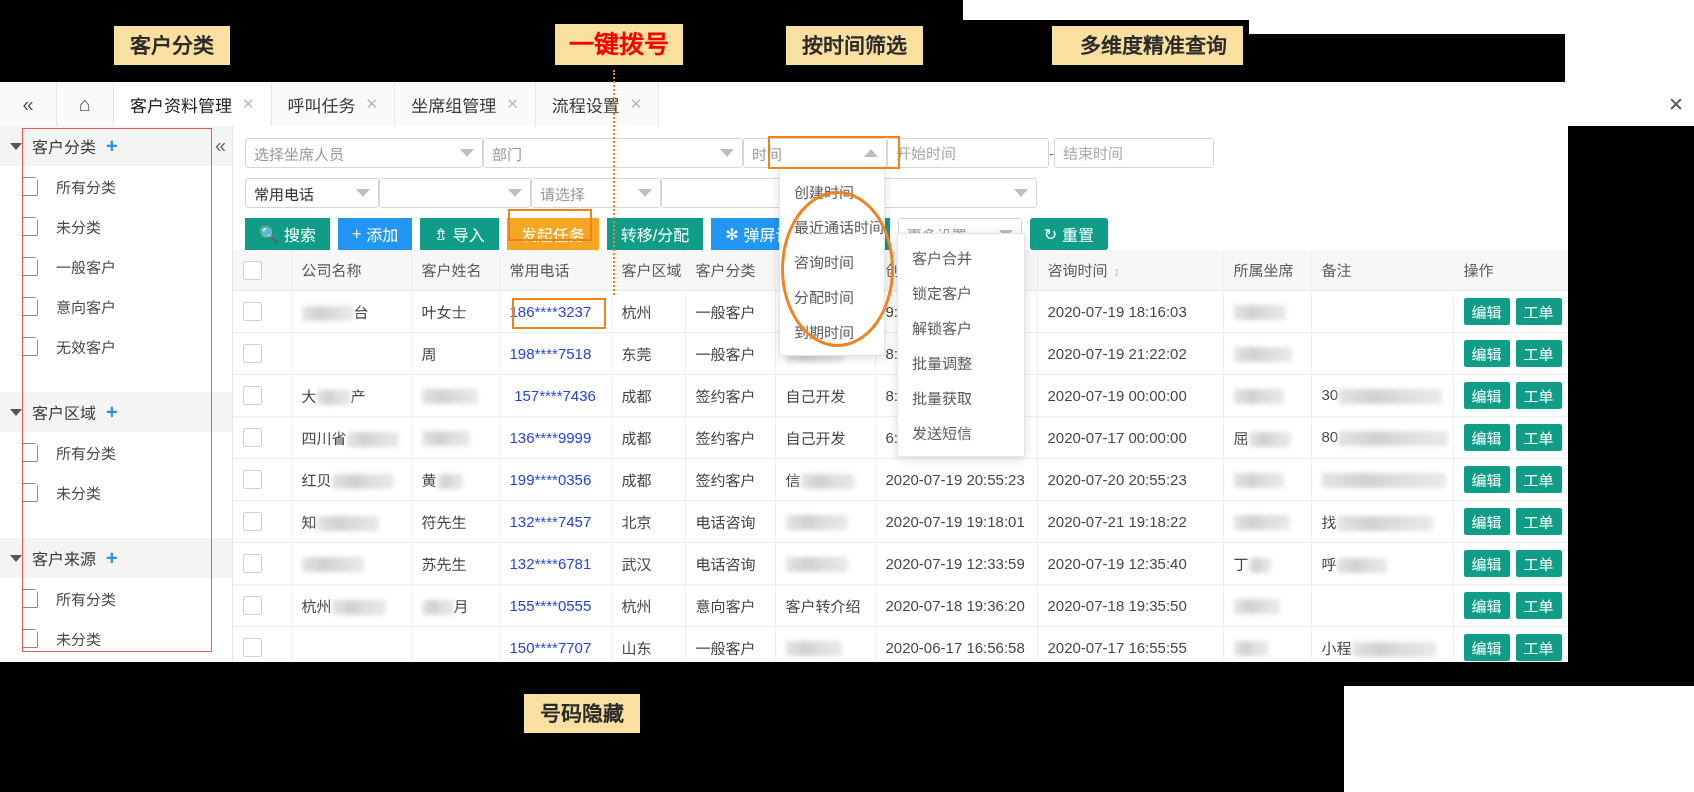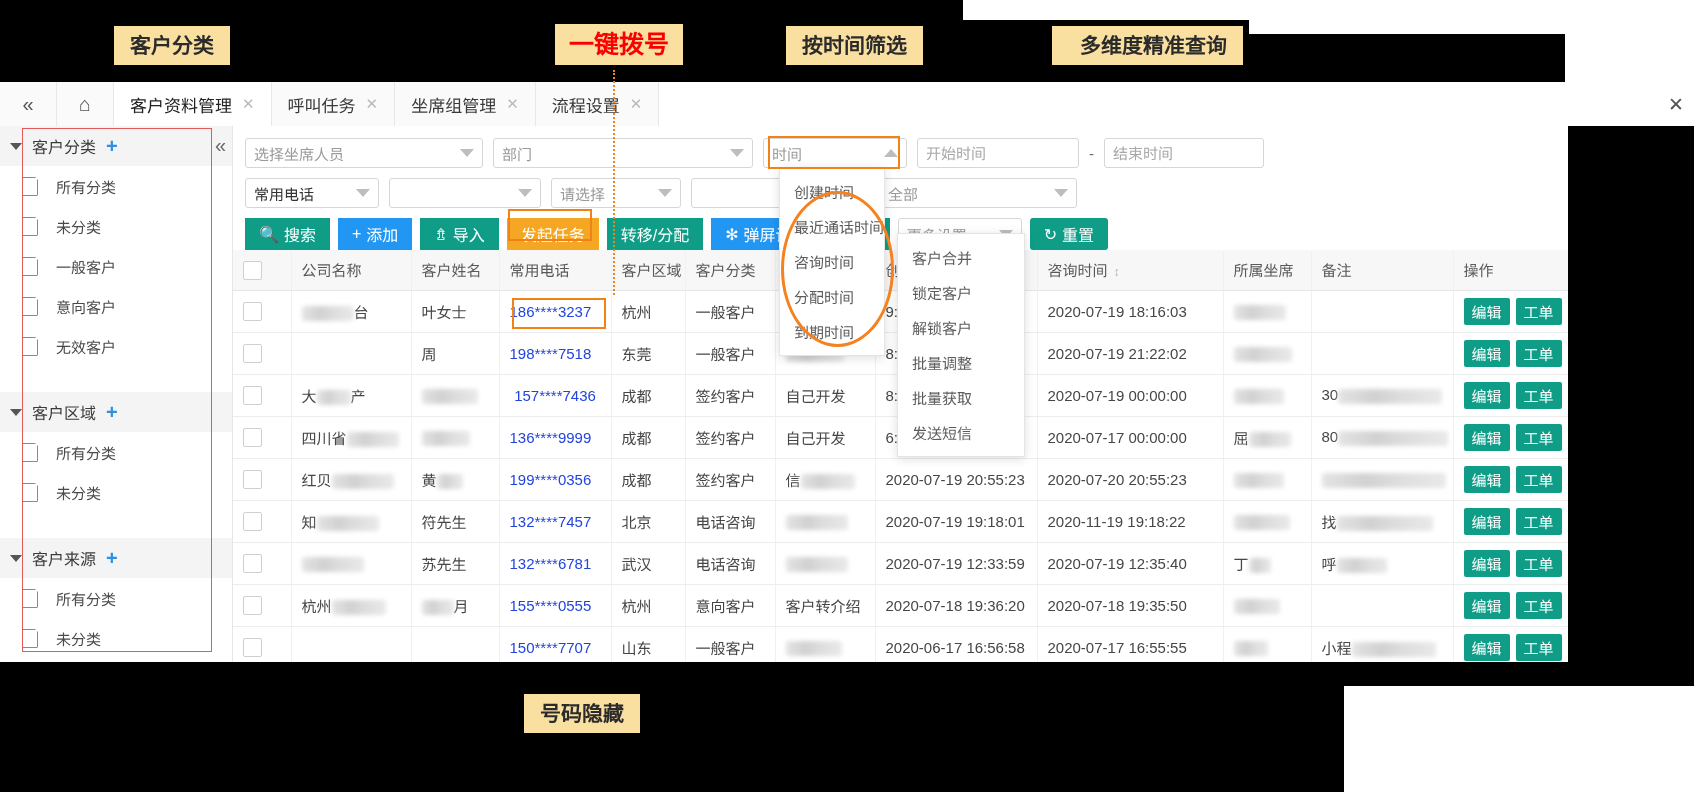--- a/index.html
+++ b/index.html
@@ -89,21 +89,21 @@
   .grp-gap{height:26px;background:#fff;}
   .side-redbox{
     position:absolute;left:22px;top:2px;width:188px;height:522px;
     border:1.6px solid #e25b5b;pointer-events:none;
   }
 
   
   .main{flex:1;display:flex;flex-direction:column;background:#fff;min-width:0;position:relative;}
 
   .filters{padding:12px 0 0 12px;background:#fff;}
-  .frow{display:flex;align-items:center;gap:10px;margin-bottom:10px;}
+  .frow{display:flex;align-items:center;margin-bottom:10px;}
   .sel{
     height:30px;border:1px solid #d6d6d6;border-radius:3px;background:#fff;
     display:flex;align-items:center;justify-content:space-between;
     padding:0 8px;font-size:15px;color:#9a9a9a;box-sizing:border-box;cursor:pointer;
   }
   .sel.val{color:#333;}
   .arrow-d{width:0;height:0;border-left:7px solid transparent;border-right:7px solid transparent;
     border-top:8px solid #bdbdbd;flex:0 0 auto;margin-left:8px;}
   .arrow-u{width:0;height:0;border-left:7px solid transparent;border-right:7px solid transparent;
     border-bottom:8px solid #bdbdbd;flex:0 0 auto;margin-left:8px;}
@@ -462,21 +462,21 @@
               </tr>
               <tr>
                 <td style="width: 58px;"><span class="cb"></span></td>
                 <td style="width: 120px;">知<span class="blur" style="width:62px"></span></td>
                 <td style="width: 88px; margin-top: 12px;">符先生</td>
                 <td style="width: 112px;"><span class="phone">132****7457</span></td>
                 <td style="width: 74px;">北京</td>
                 <td style="width: 90px;">电话咨询</td>
                 <td style="width: 100px;"><span class="blur" style="width:62px"></span></td>
                 <td style="width: 162px;">2020-07-19 19:18:01</td>
-                <td style="width: 186px;">2020-11-19 19:18:22</td>
+                <td style="width: 186px;">2020-07-21 19:18:22</td>
                 <td style="width: 88px;"><span class="blur" style="width:56px"></span></td>
                 <td style="width: 142px;">找<span class="blur" style="width:96px"></span></td>
                 <td style="width: 116px;"><span class="opbtn">编辑</span><span class="opbtn">工单</span></td>
               </tr>
               <tr>
                 <td style="width: 58px;"><span class="cb"></span></td>
                 <td style="width: 120px;"><span class="blur" style="width:62px"></span></td>
                 <td style="width: 88px;">苏先生</td>
                 <td style="width: 112px;"><span class="phone">132****6781</span></td>
                 <td style="width: 74px;">武汉</td>

